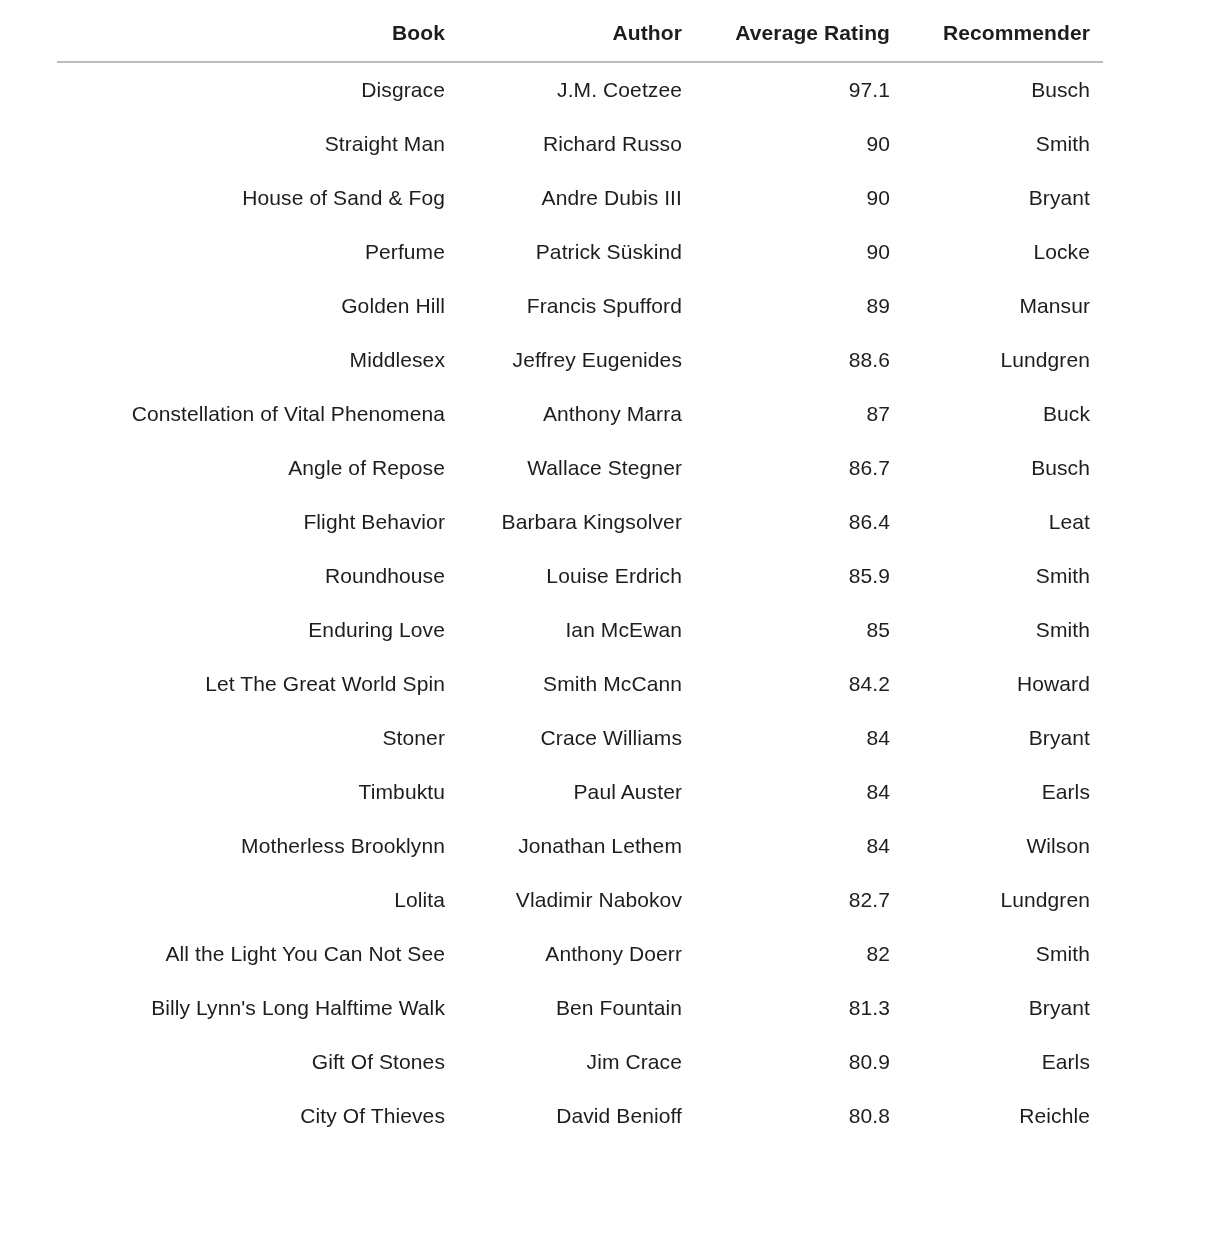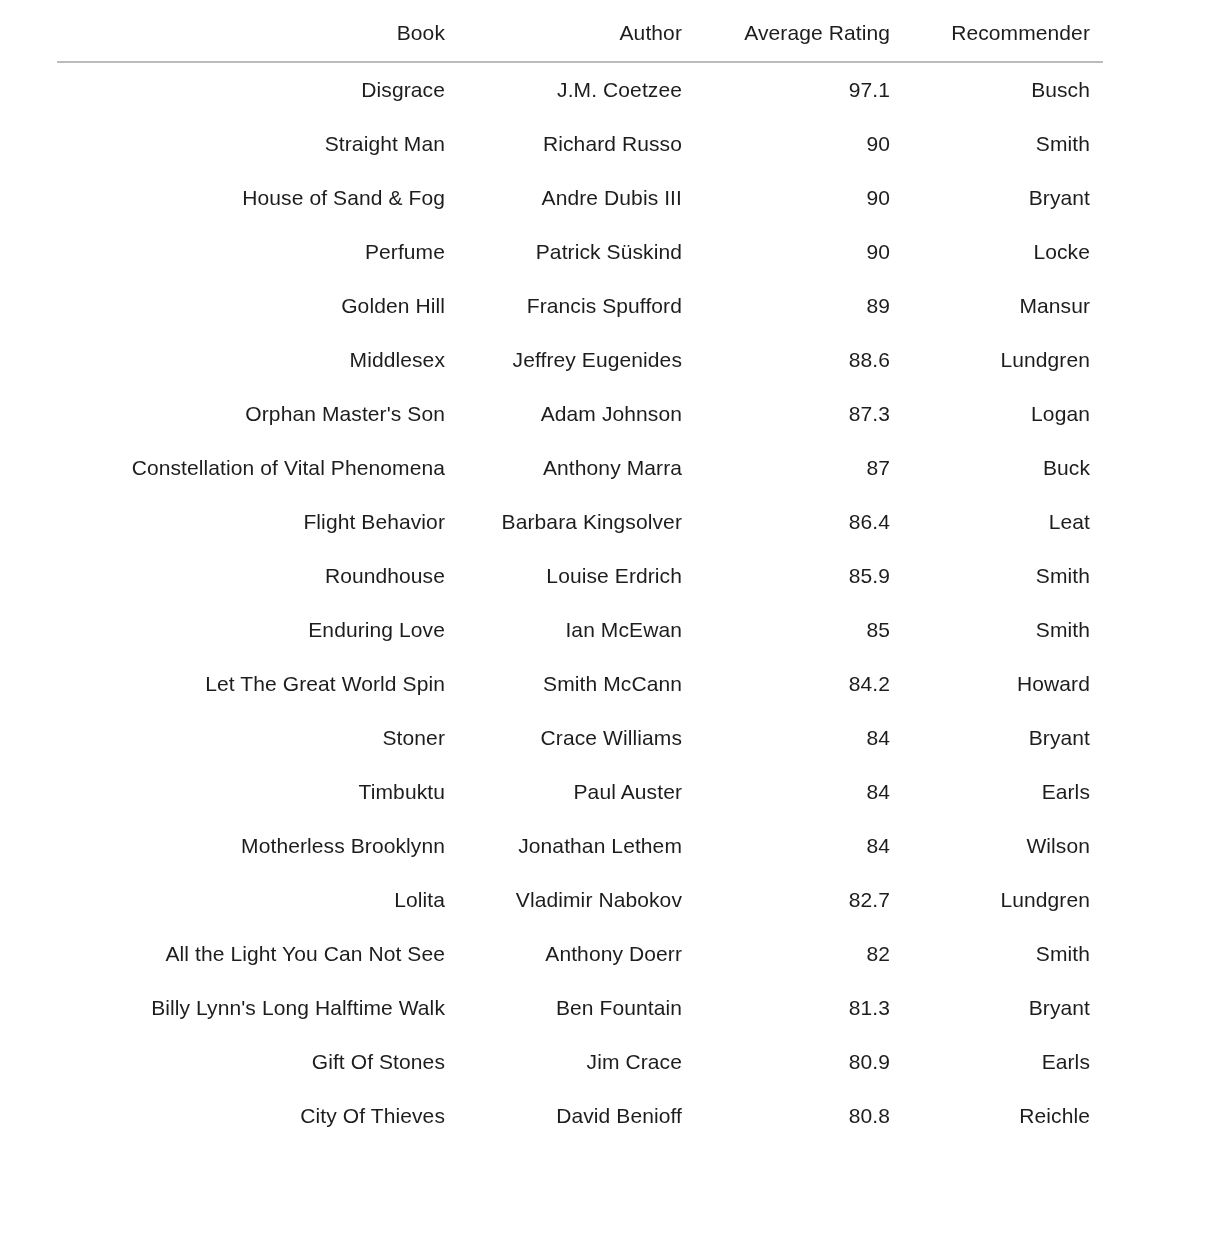--- a/index.html
+++ b/index.html
@@ -34,21 +34,21 @@
     padding: 0 13px 0 0;
     font-size: 21px;
     white-space: nowrap;
     overflow: visible;
     letter-spacing: 0.1px;
   }
   thead th {
     height: 56px;
     padding-top: 5px;
     vertical-align: middle;
-    font-weight: 400;
+    font-weight: 700;
     border-bottom: 2px solid #bcbcbc;
     text-align: right;
   }
   tbody td {
     height: 54px;
     vertical-align: middle;
     font-weight: 400;
   }
 </style>
 </head>
@@ -106,34 +106,34 @@
     <td>Mansur</td>
   </tr>
 
   <tr>
     <td>Middlesex</td>
     <td>Jeffrey Eugenides</td>
     <td>88.6</td>
     <td>Lundgren</td>
   </tr>
 
-  <tr>
-    <td>Orphan Master's Son</td>
-    <td>Adam Johnson</td>
-    <td>87.3</td>
-    <td>Logan</td>
-  </tr>
 
   <tr>
     <td>Constellation of Vital Phenomena</td>
     <td>Anthony Marra</td>
     <td>87</td>
     <td>Buck</td>
   </tr>
 
+  <tr>
+    <td>Angle of Repose</td>
+    <td>Wallace Stegner</td>
+    <td>86.7</td>
+    <td>Busch</td>
+  </tr>
 
   <tr>
     <td>Flight Behavior</td>
     <td>Barbara Kingsolver</td>
     <td>86.4</td>
     <td>Leat</td>
   </tr>
 
   <tr>
     <td>Roundhouse</td>

